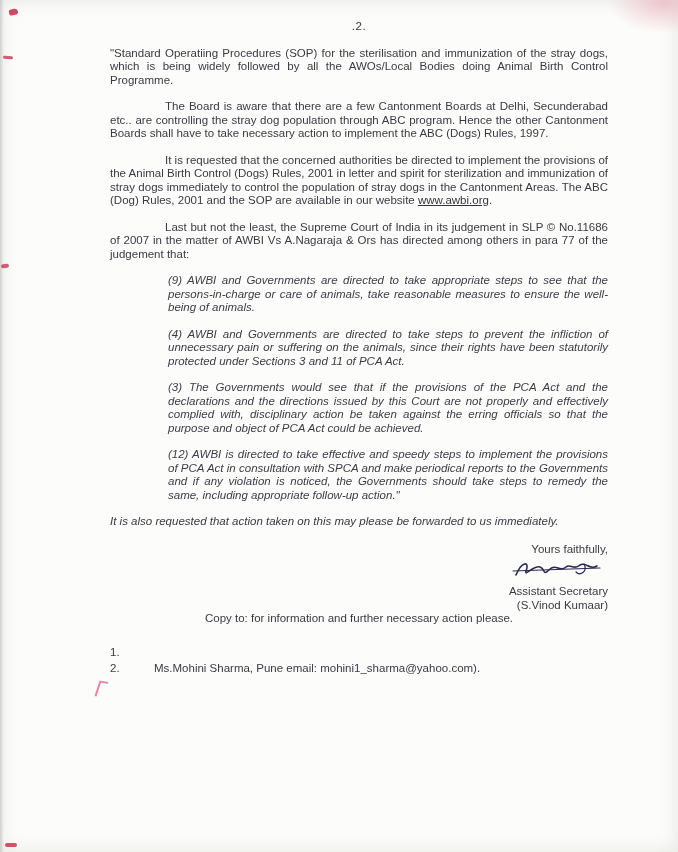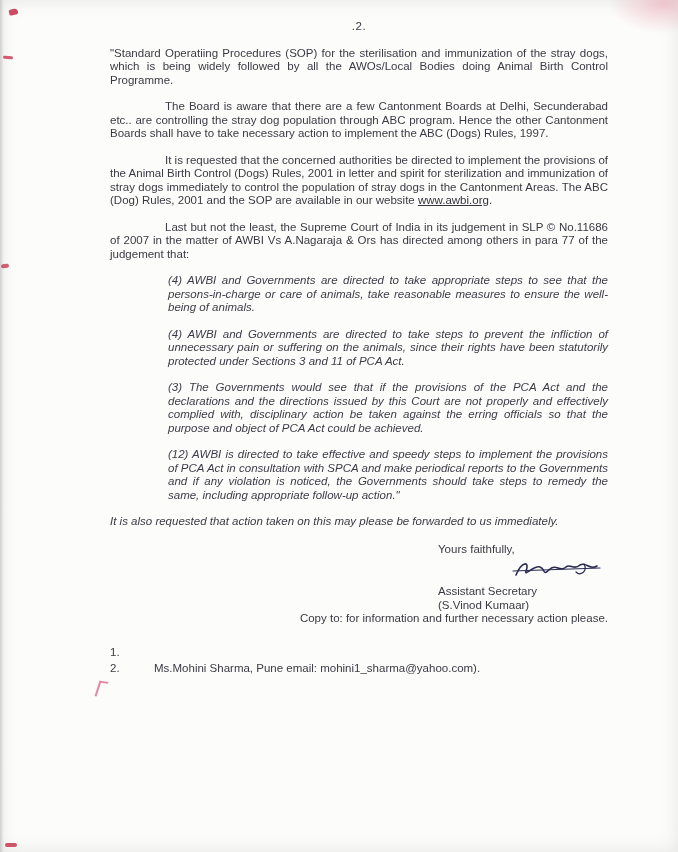--- a/index.html
+++ b/index.html
@@ -35,29 +35,29 @@
   }
   .weblink{
     text-decoration:underline;
     color:#34343f;
     cursor:pointer;
   }
   .closing{margin:0 0 15px 0;font-style:italic;}
   .signoff{
     width:170px;
     margin-left:auto;
-    text-align:left;
+    text-align:right;
     margin-top:4px;
   }
   .signoff .line{display:block;line-height:14px;}
   .signature{
     display:block;
     margin:2px 6px 2px auto;
   }
-  .copy-heading{margin:22px 0 0 0;text-align:right;}
+  .copy-heading{margin:22px 0 0 0;text-align:center;}
   .copy-list{margin-top:20px;}
   .copy-item{display:flex;line-height:15.5px;text-align:left;}
   .copy-item .num{width:44px;flex:0 0 44px;}
   
   .artifact{position:absolute;pointer-events:none;}
   .a-tl{left:9px;top:9px;width:9px;height:6px;background:#c62b46;border-radius:2px 4px 3px 2px;transform:rotate(-12deg);opacity:.85;}
   .a-l1{left:3px;top:56px;width:10px;height:3px;background:#cc3350;border-radius:2px;transform:rotate(6deg);opacity:.8;}
   .a-l2{left:1px;top:264px;width:8px;height:4px;background:#c62b46;border-radius:2px;transform:rotate(-8deg);opacity:.75;}
   .a-bl{left:5px;bottom:5px;width:12px;height:4px;background:#c62b46;border-radius:2px;opacity:.8;}
   .a-tr{right:0;top:0;width:70px;height:34px;
@@ -86,21 +86,21 @@
 
     <p class="para">"Standard Operatiing Procedures (SOP) for the sterilisation and immunization of the stray dogs, which is being widely followed by all the AWOs/Local Bodies doing Animal Birth Control Programme.</p>
 
 
     <p class="para indent">The Board is aware that there are a few Cantonment Boards at Delhi, Secunderabad etc.. are controlling the stray dog population through ABC program. Hence the other Cantonment Boards shall have to take necessary action to implement the ABC (Dogs) Rules, 1997.</p>
 
     <p class="para indent"><span>It is requested that the concerned authorities be directed to implement the provisions of the Animal Birth Control (Dogs) Rules, 2001 in letter and spirit for sterilization and immunization of stray dogs immediately to control the population of stray dogs in the Cantonment Areas. The ABC (Dog) Rules, 2001 and the SOP are available in our website </span><span class="weblink">www.awbi.org</span><span>.</span></p>
 
     <p class="para indent">Last but not the least, the Supreme Court of India in its judgement in SLP © No.11686 of 2007 in the matter of AWBI Vs A.Nagaraja &amp; Ors has directed among others in para 77 of the judgement that:</p>
 
-    <p class="para quote">(4) AWBI and Governments are directed to take appropriate steps to see that the persons-in-charge or care of animals, take reasonable measures to ensure the well-being of animals.</p>
+    <p class="para quote">(9) AWBI and Governments are directed to take appropriate steps to see that the persons-in-charge or care of animals, take reasonable measures to ensure the well-being of animals.</p>
     <p class="para quote">(4) AWBI and Governments are directed to take steps to prevent the infliction of unnecessary pain or suffering on the animals, since their rights have been statutorily protected under Sections 3 and 11 of PCA Act.</p>
     <p class="para quote">(3) The Governments would see that if the provisions of the PCA Act and the declarations and the directions issued by this Court are not properly and effectively complied with, disciplinary action be taken against the erring officials so that the purpose and object of PCA Act could be achieved.</p>
     <p class="para quote">(12) AWBI is directed to take effective and speedy steps to implement the provisions of PCA Act in consultation with SPCA and make periodical reports to the Governments and if any violation is noticed, the Governments should take steps to remedy the same, including appropriate follow-up action."</p>
 
     <p class="para closing">It is also requested that action taken on this may please be forwarded to us immediately.</p>
 
     <div class="signoff">
       <span class="line">Yours faithfully,</span>
       <svg class="signature" width="92" height="24" viewBox="0 0 92 24">
         <path d="M6 17 C 12 3, 20 3, 16 13 C 14 19, 24 7, 30 9 C 36 11, 32 19, 40 11 C 46 5, 50 15, 56 9 C 60 5, 64 13, 70 7 C 76 3, 80 13, 87 8" stroke="#2b2b52" fill="none" stroke-width="1.6" stroke-linecap="round"></path>

